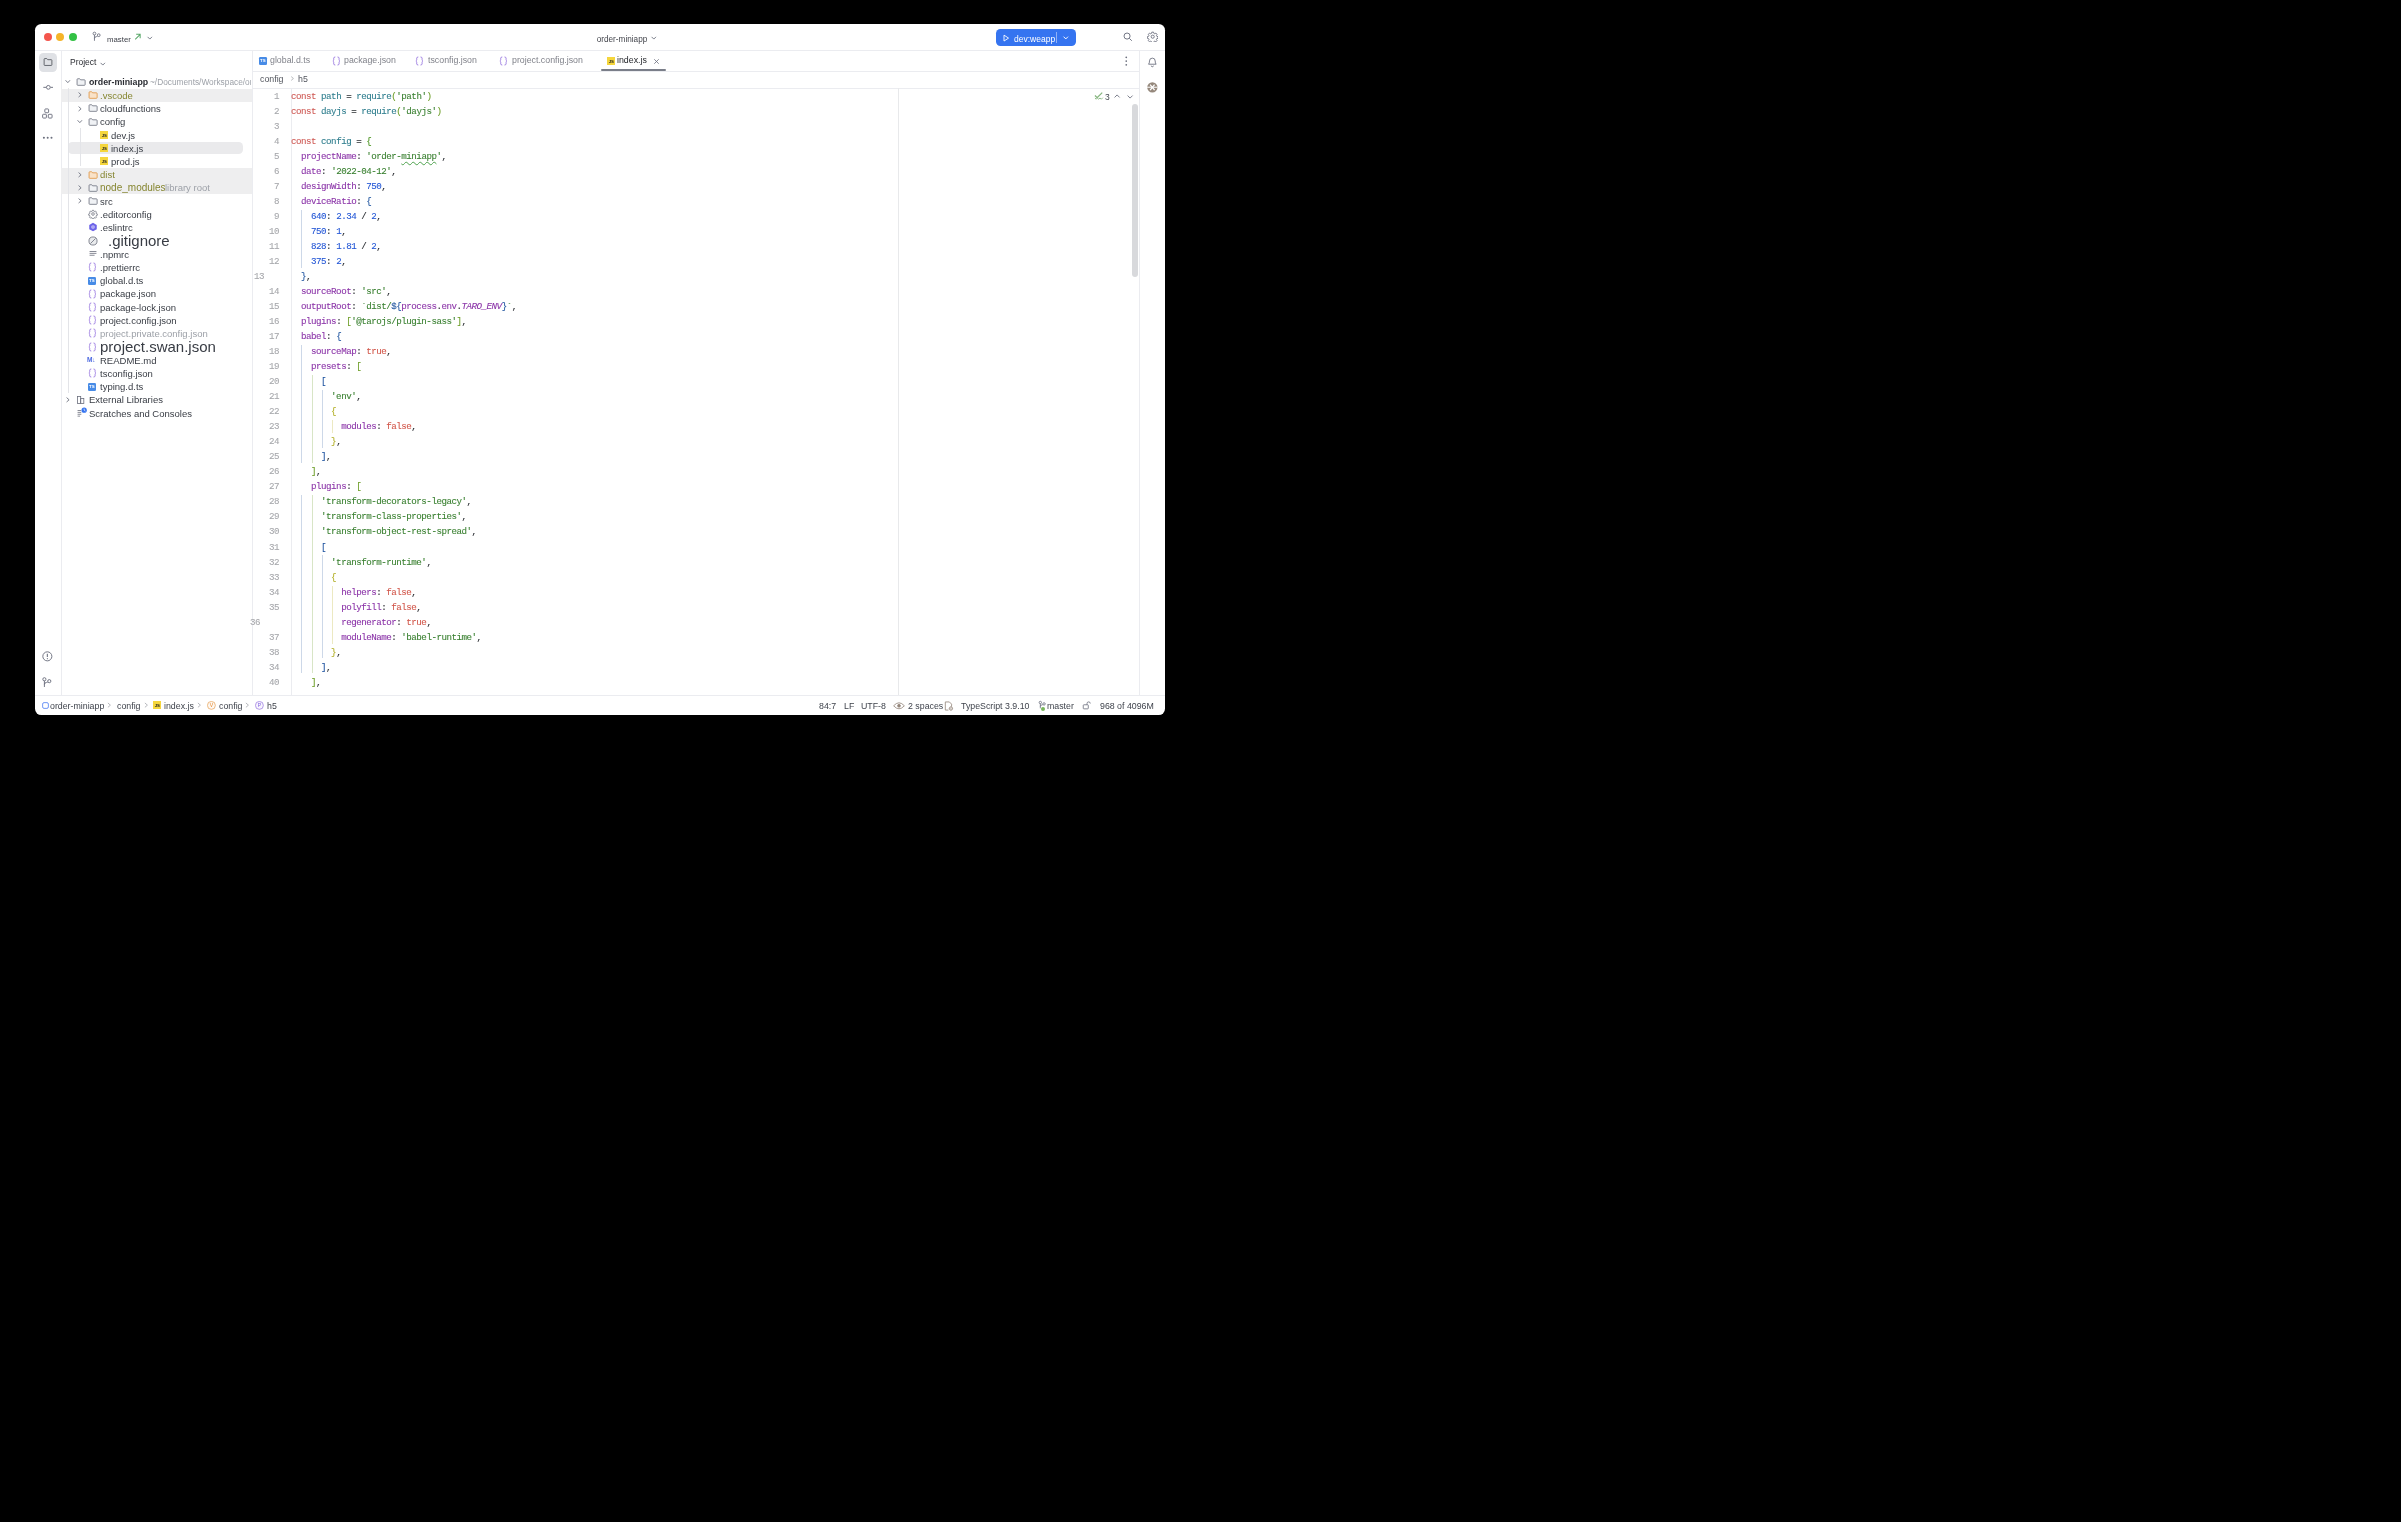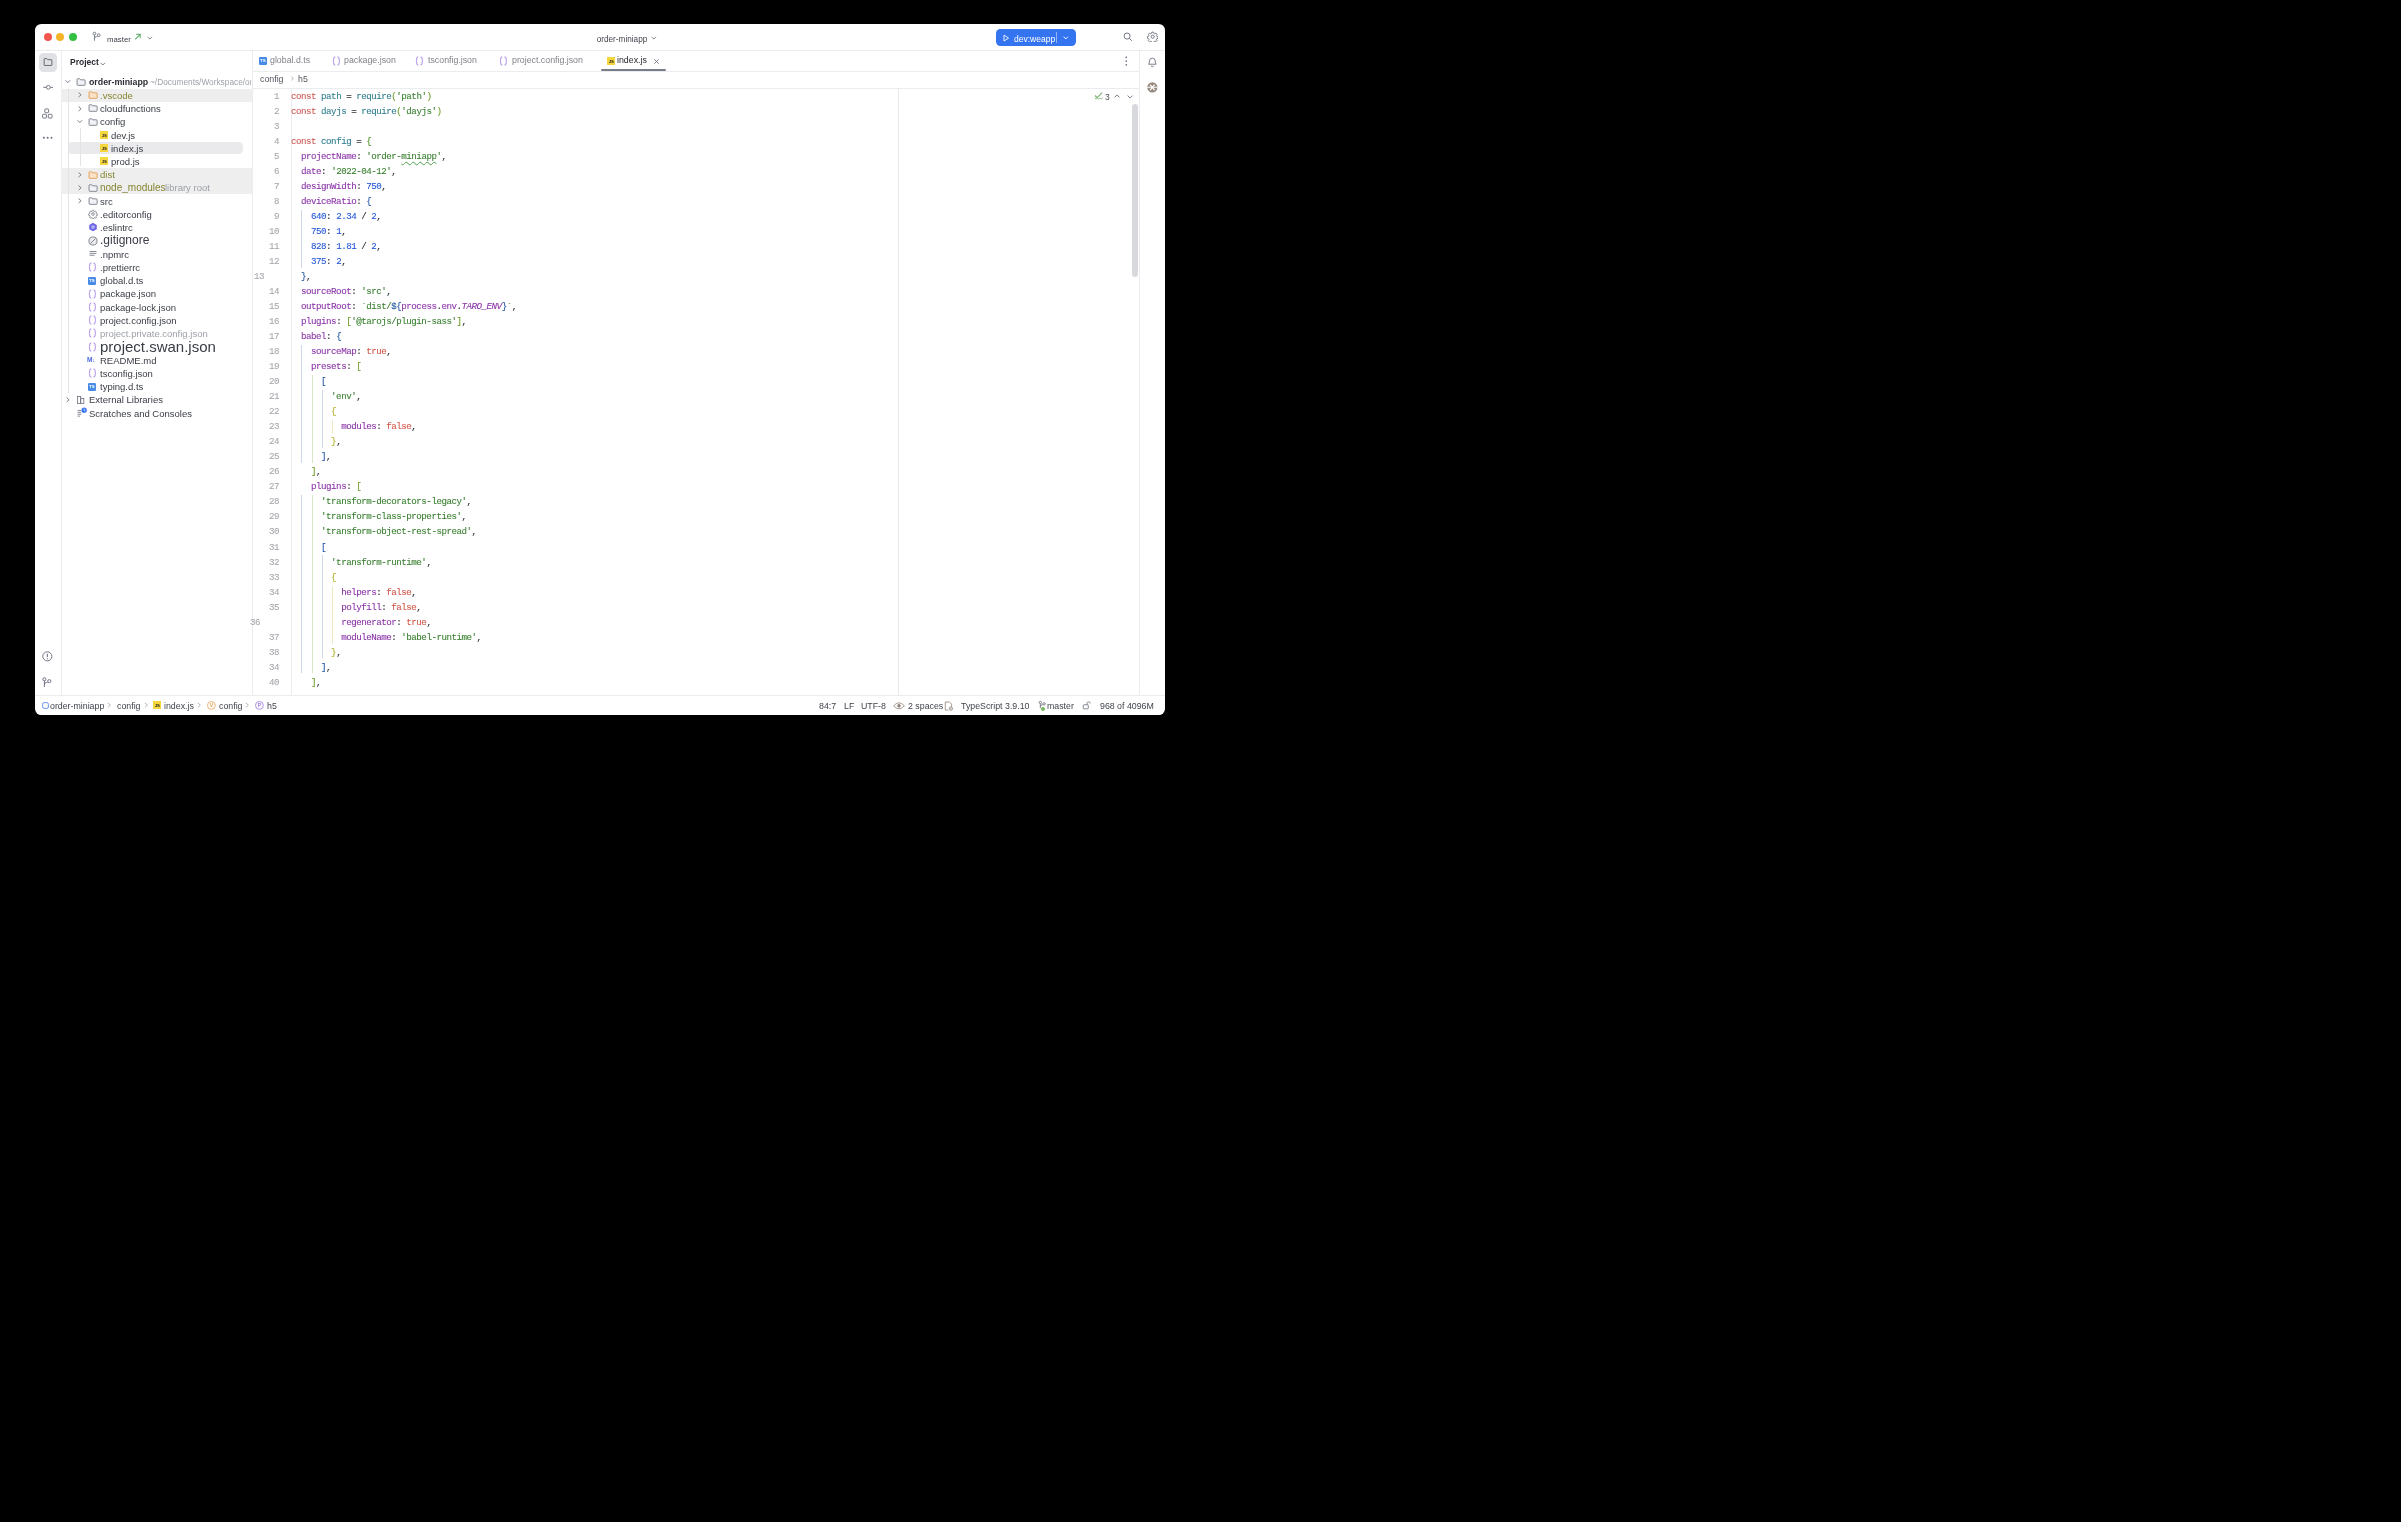--- a/index.html
+++ b/index.html
@@ -80,21 +80,21 @@
 <svg class="abs" style="left:7.3px;top:627px" width="10.7" height="10.7" viewBox="0 0 17 17" fill="none" stroke="#6C707E" stroke-width="1.5">
       <circle cx="8.5" cy="8.5" r="7.2"></circle>
       <path d="M8.5 4.4 v5" stroke-width="1.7"></path>
       <circle cx="8.5" cy="12.2" r="0.9" fill="#6C707E" stroke="none"></circle>
     </svg>
 <svg class="abs" style="left:5.4px;top:652px" width="13.2" height="13.2" viewBox="0 0 21 21" fill="none" stroke="#6C707E" stroke-width="1.5">
 <circle cx="7" cy="5.2" r="2.5"></circle>
       <circle cx="14.8" cy="8.2" r="2.5"></circle>
       <path d="M7 7.7 V17.5 M7 13.5 q0,-3 3.5,-3.3 l1.8,-0.4"></path>
     </svg>
-<div class="abs ui" style="left:35px;top:32px;font-size:8.5px;font-weight:bold;color:#2B2D33">Project</div>
+<div class="abs ui" style="left:35px;top:32px;font-size:8.5px;font-weight:normal;color:#2B2D33">Project</div>
 <svg class="abs" style="left:64px;top:36px" width="7.6" height="7.6" viewBox="0 0 12 12" fill="none" stroke="#6C707E" stroke-width="1.4">
       <path d="M2.5 4.5 L6 8 L9.5 4.5"></path>
     </svg>
 <div class="abs" style="left:26px;top:65px;width:191px;height:13px;background:#EEEEEF"></div>
 <div class="abs" style="left:26px;top:144px;width:191px;height:13px;background:#EEEEEF"></div>
 <div class="abs" style="left:26px;top:157px;width:191px;height:13px;background:#EEEEEF"></div>
 <div class="abs" style="left:33px;top:118px;width:175px;height:12px;border-radius:4.4px;background:#EAEAEC"></div>
 <div class="abs" style="left:33px;top:64px;width:0.6px;height:305px;background:#E3E4E8"></div>
 <div class="abs" style="left:45px;top:104px;width:0.6px;height:38px;background:#E3E4E8"></div>
 <svg class="abs" style="left:29px;top:55px" width="7.6" height="5.7" viewBox="0 0 12 9" fill="none" stroke="#6C707E" stroke-width="1.4">
@@ -164,21 +164,21 @@
 <div class="abs ui" style="left:65px;top:184px;font-size:9.5px;color:#383C44">.editorconfig</div>
 <svg class="abs" style="left:53px;top:198px" width="10" height="10" viewBox="0 0 16 16">
       <path d="M8 1.2 L14 4.6 V11.4 L8 14.8 L2 11.4 V4.6 Z" fill="#6B62E8"></path>
       <path d="M8 4.6 L11 6.3 V9.7 L8 11.4 L5 9.7 V6.3 Z" fill="#AEA9F2"></path>
     </svg>
 <div class="abs ui" style="left:65px;top:197px;font-size:9.5px;color:#383C44">.eslintrc</div>
 <svg class="abs" style="left:53px;top:212px" width="10" height="10" viewBox="0 0 16 16">
       <circle cx="8" cy="8" r="6.5" fill="#E9EBED" stroke="#6C707E" stroke-width="1.3"></circle>
       <path d="M4 12 L12 4" stroke="#6C707E" stroke-width="1.3"></path>
     </svg>
-<div class="abs ui" style="left:65px;top:210px;font-size:12px;color:#383C44">.gitignore</div>
+<div class="abs ui" style="left:73px;top:210px;font-size:15px;color:#383C44">.gitignore</div>
 <svg class="abs" style="left:53px;top:225px" width="10" height="10" viewBox="0 0 16 16" stroke="#6C707E" stroke-width="1.3">
       <path d="M2.5 4 h11 M2.5 7 h11 M2.5 10 h8"></path>
     </svg>
 <div class="abs ui" style="left:65px;top:224px;font-size:9.5px;color:#383C44">.npmrc</div>
 <svg class="abs" style="left:53px;top:238px" width="8.8" height="10" viewBox="0 0 14 16" fill="none" stroke="#9B7BE0" stroke-width="1.5" stroke-linecap="round">
       <path d="M4.6 1.6 q-1.9 0 -1.9 1.9 v2.2 q0 1.6 -1.3 2.3 q1.3 .7 1.3 2.3 v2.2 q0 1.9 1.9 1.9"></path>
       <path d="M9.4 1.6 q1.9 0 1.9 1.9 v2.2 q0 1.6 1.3 2.3 q-1.3 .7 -1.3 2.3 v2.2 q0 1.9 -1.9 1.9"></path>
     </svg>
 <div class="abs ui" style="left:65px;top:237px;font-size:9.5px;color:#383C44">.prettierrc</div>
 <div class="abs" style="left:53px;top:253px;width:7.8px;height:7.8px;border-radius:1.3px;background:#478BE6"></div>

